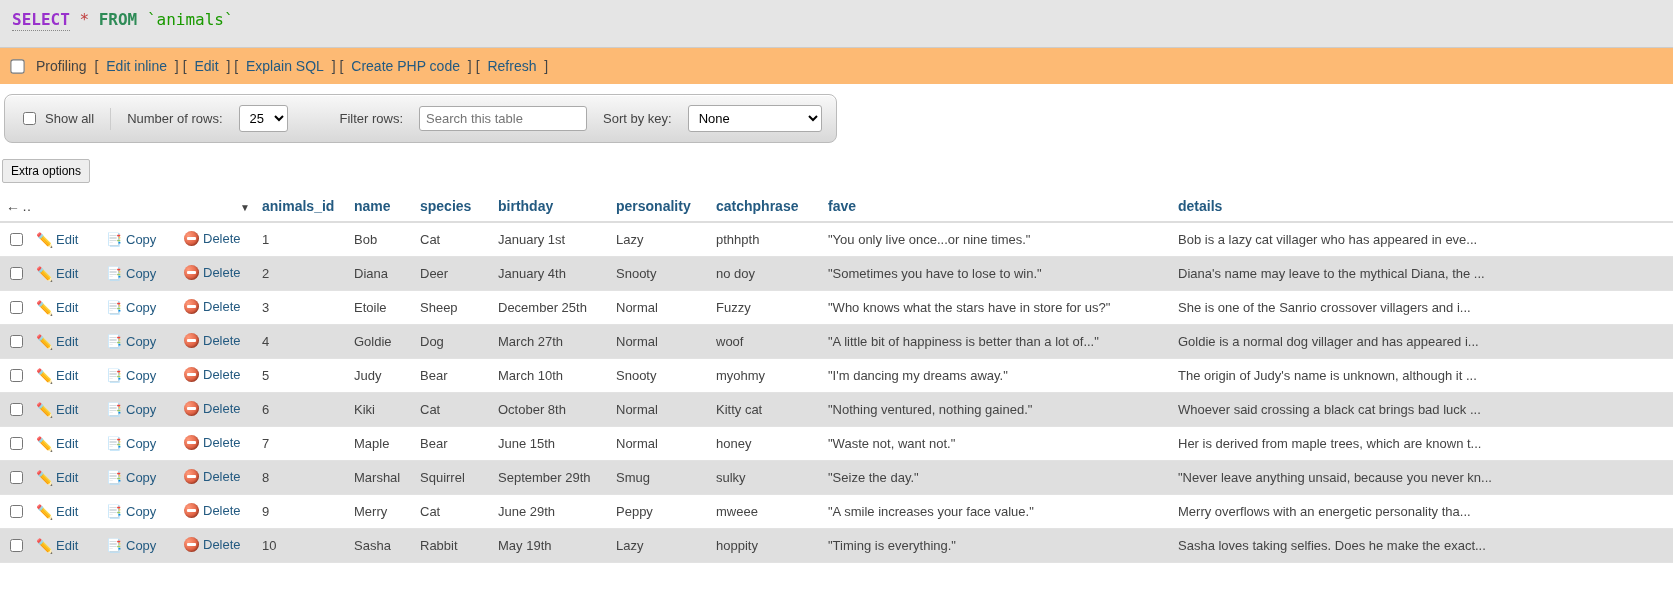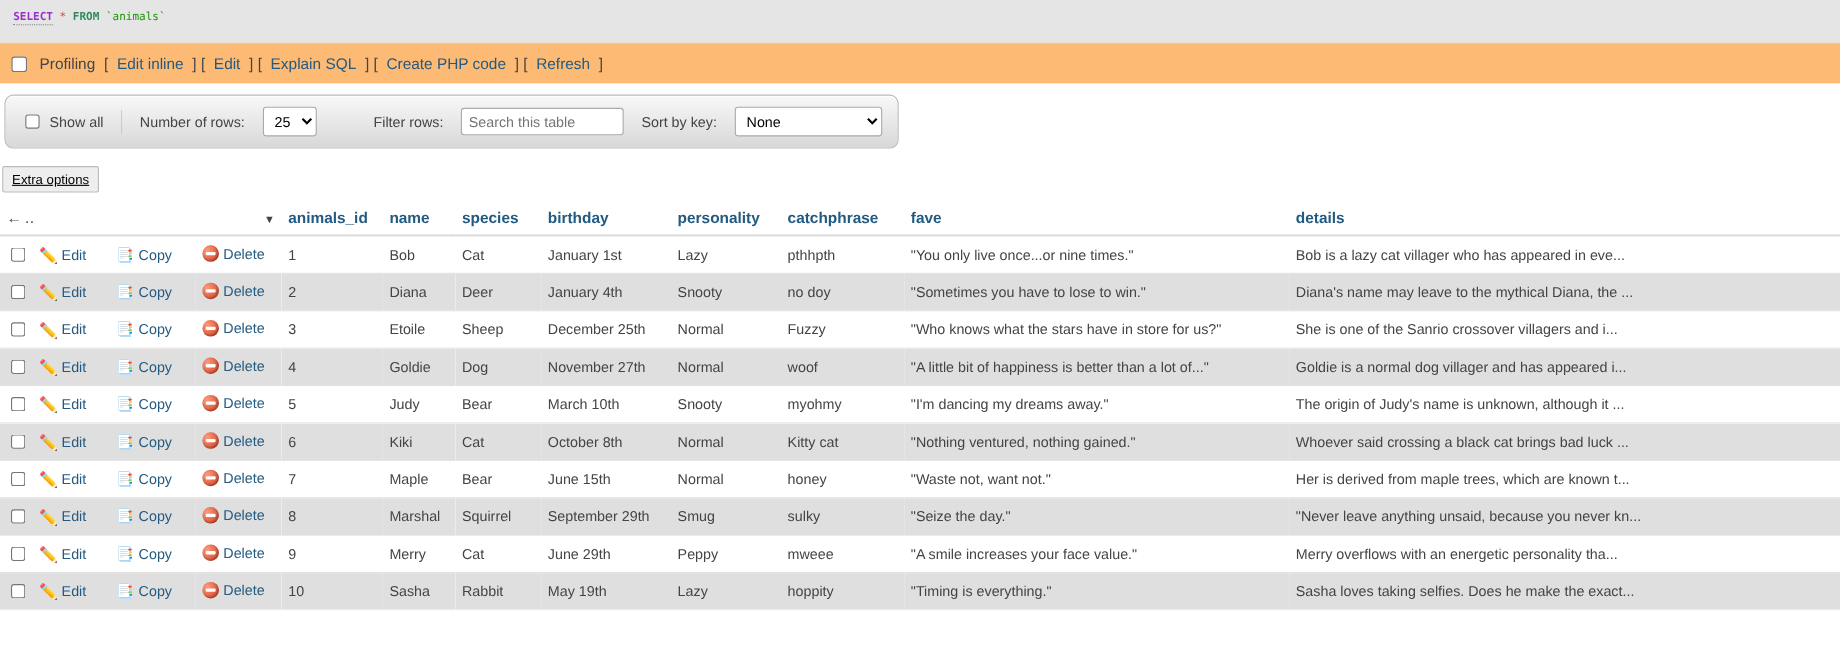--- a/index.html
+++ b/index.html
@@ -7,21 +7,21 @@
     margin: 0;
     font-family: sans-serif;
     font-size: 13px;
     color: #444;
     background: #fff;
   }
   .sql-bar {
     background: #e5e5e5;
     padding: 10px 12px 18px 12px;
     font-family: Consolas, Monaco, monospace;
-    font-size: 10px;
+    font-size: 16px;
   }
   .sql-bar .kw-purple { color: #9932cc; font-weight: bold; border-bottom: 1px dotted #888; padding-bottom:1px; }
   .sql-bar .kw-green { color: #2e8b57; font-weight: bold; }
   .sql-bar .star { color: #c04040; }
   .sql-bar .tbl { color: #1a9900; }
 
   .action-bar {
     background: #fdba74;
     padding: 10px 8px;
     border-top: 1px solid #ccc;
@@ -49,32 +49,31 @@
   }
   .controls label { display:flex; align-items:center; gap:6px; }
   .controls .divider { width:1px; height:22px; background:#ccc; }
   .controls select, .controls input[type=text] {
     font-size: 13px;
     padding: 4px 6px;
     border: 1px solid #aaa;
     border-radius: 3px;
     background:#fff;
   }
-  .controls input[type=text] { width: 148px; }
+  .controls input[type=text] { width: 168px; }
   .controls .sort-select { width: 134px; }
 
   .extra-btn {
     margin: 6px 0 8px 2px;
     padding: 4px 8px;
     font-size: 12px;
     background: #eee;
     border: 1px solid #bbb;
     border-radius: 2px;
     cursor: pointer;
-    text-decoration: underline;
   }
 
   table.results {
     border-collapse: collapse;
     width: 100%;
     table-layout: fixed;
   }
   table.results th, table.results td {
     text-align: left;
     padding: 7px 6px;
@@ -279,21 +278,21 @@
             <span class="ico ico-copy"></span>
             <span>Copy</span>
           </a></td>
         <td><a href="#" class="row-link">
             <span class="ico-del"></span>
             <span>Delete</span>
           </a></td>
         <td class="right">4</td>
         <td>Goldie</td>
         <td>Dog</td>
-        <td>November 27th</td>
+        <td>March 27th</td>
         <td>Normal</td>
         <td>woof</td>
         <td>"A little bit of happiness is better than a lot of..."</td>
         <td>Goldie is a normal dog villager and has appeared i...</td>
       </tr>
       <tr>
         <td><input type="checkbox" style=""></td>
         <td><a href="#" class="row-link">
             <span class="ico ico-edit"></span>
             <span>Edit</span>

